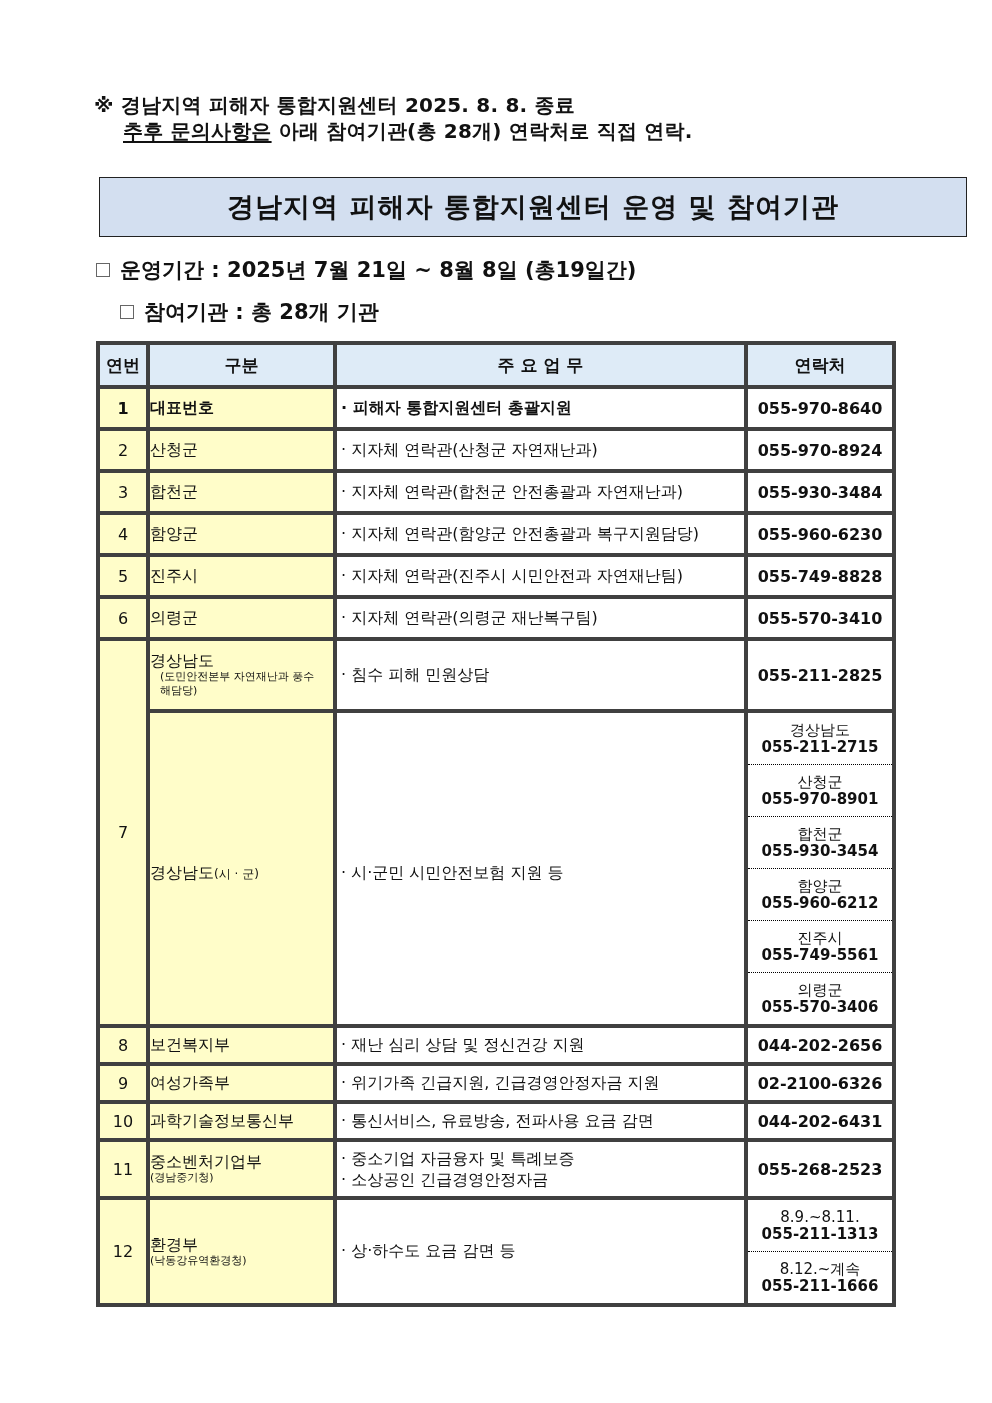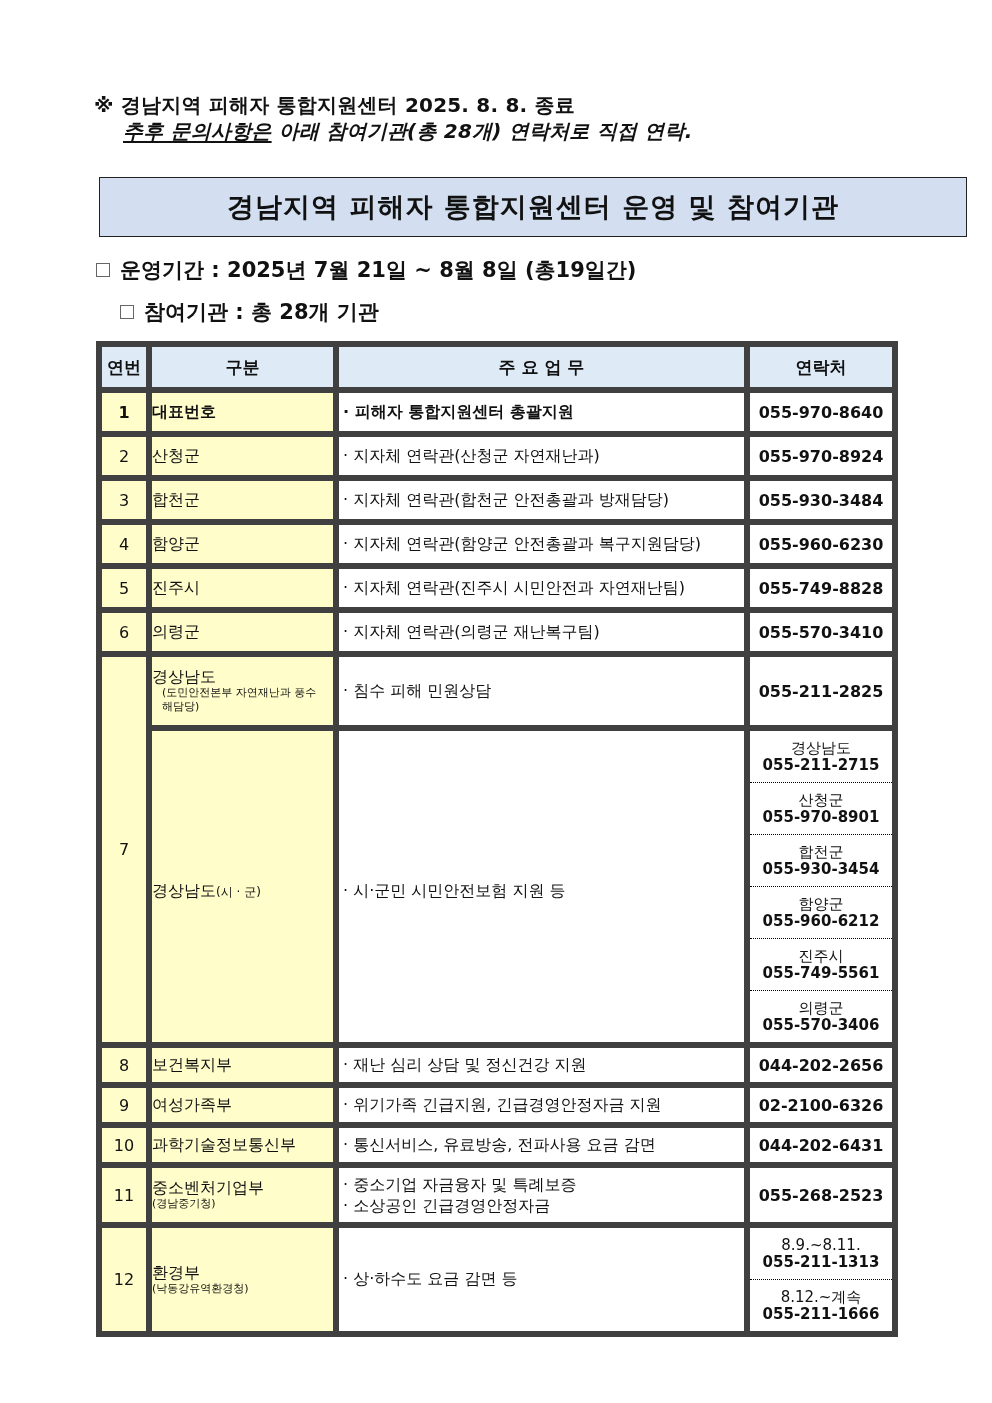--- a/index.html
+++ b/index.html
@@ -1,39 +1,39 @@
 <!DOCTYPE html>
 <html><head>
 <meta charset="utf-8">
 <style>
   html, body { margin: 0; padding: 0; background: #ffffff; }
   body {
     width: 992px; height: 1403px; position: relative; overflow: hidden;
     font-family: "DejaVu Sans", "Liberation Sans", sans-serif; color: #111;
   }
   .notice { position: absolute; left: 94px; top: 92px; font-size: 20px; font-weight: bold; line-height: 26px; letter-spacing: 0.2px; }
-  .notice .l2 { padding-left: 29px; font-style: italic; }
+  .notice .l2 { padding-left: 29px; }
   .notice .ul { text-decoration: underline; text-underline-offset: 3px; }
   .titlebox {
     position: absolute; left: 99px; top: 177px; width: 868px; height: 60px;
     background: #d3dff0; border: 1px solid #222; box-sizing: border-box;
     display: flex; align-items: center; justify-content: center;
     font-size: 27px; font-weight: bold; letter-spacing: 1px;
   }
   .info { position: absolute; left: 96px; font-size: 21px; font-weight: bold; display: flex; align-items: center; }
   .info .box { width: 14px; height: 14px; border: 1px solid #666; margin-right: 10px; display: inline-block; box-sizing: border-box; }
   .info1 { top: 256px; }
   .info2 { top: 298px; padding-left: 24px; }
 
   table.main {
     position: absolute; left: 96px; top: 341px; width: 796px;
     border-collapse: collapse; table-layout: fixed; font-size: 16px;
     border: 2px solid #000;
   }
-  table.main td, table.main th { border: 6px solid #404040; padding: 0; margin-top: 36px; }
+  table.main td, table.main th { border: 4px solid #404040; padding: 0; margin-top: 36px; }
   table.main th {
     background: #deebf7; font-weight: bold; height: 40px; font-size: 17px;
     border-bottom: 3px double #000;
   }
   col.c1 { width: 50px; } col.c2 { width: 187px; } col.c3 { width: 411px; } col.c4 { width: 148px; }
   td.no { text-align: center; background: #fffdc9; }
   td.cat { text-align: left; background: #fffdc9; line-height: 18px; }
   td.task { padding-left: 4px !important; }
   td.phone { text-align: center; font-weight: bold; }
   tr.r1 td { font-weight: bold; }
@@ -92,21 +92,21 @@
     </tr>
     <tr class="h40">
       <td class="no">2</td>
       <td class="cat">산청군</td>
       <td class="task">· 지자체 연락관(산청군 자연재난과)</td>
       <td class="phone">055-970-8924</td>
     </tr>
     <tr class="h40">
       <td class="no">3</td>
       <td class="cat">합천군</td>
-      <td class="task">· 지자체 연락관(합천군 안전총괄과 방재담당)</td>
+      <td class="task">· 지자체 연락관(합천군 안전총괄과 자연재난과)</td>
       <td class="phone">055-930-3484</td>
     </tr>
     <tr class="h40">
       <td class="no">4</td>
       <td class="cat">함양군</td>
       <td class="task">· 지자체 연락관(함양군 안전총괄과 복구지원담당)</td>
       <td class="phone">055-960-6230</td>
     </tr>
     <tr class="h40">
       <td class="no">5</td>

